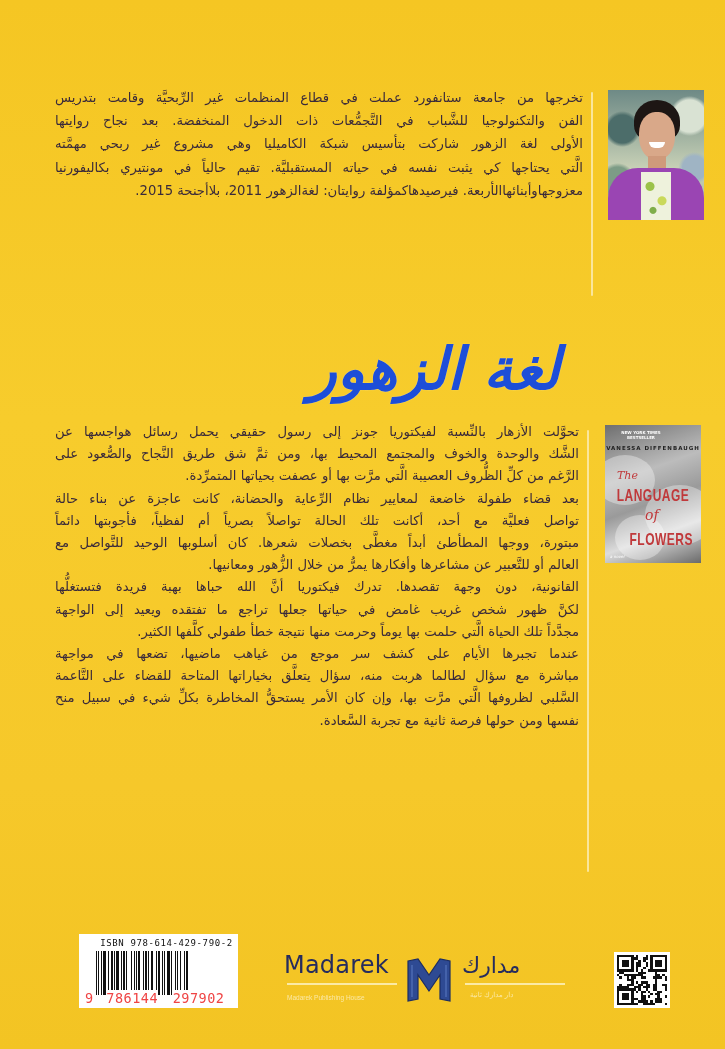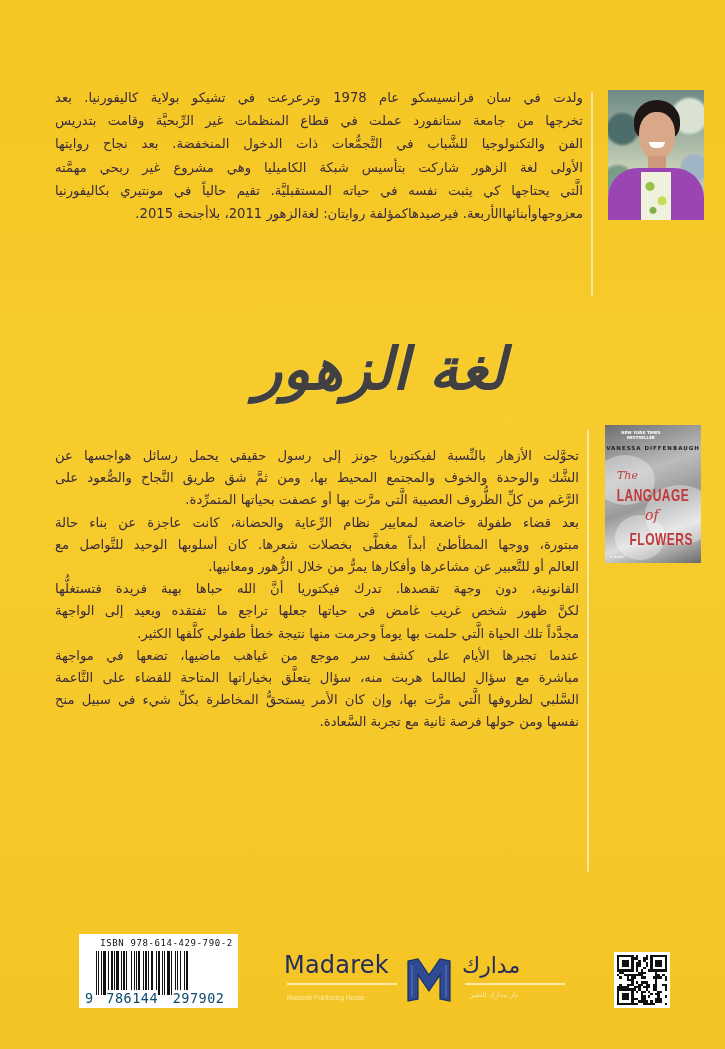--- a/index.html
+++ b/index.html
@@ -69,34 +69,33 @@
     background: #eef2dc;
     background-image:
       radial-gradient(circle at 30% 30%, #9bc24a 0 4px, transparent 5px),
       radial-gradient(circle at 70% 60%, #c9d95a 0 4px, transparent 5px),
       radial-gradient(circle at 40% 80%, #7fae4a 0 3px, transparent 4px);
   }
 
   
   .title {
     left: 200px; top: 328px; width: 360px; height: 82px;
-    direction: rtl; text-align: center;
+    direction: rtl; text-align: right;
     font-family: "DejaVu Sans", sans-serif;
     font-size: 58px; font-weight: bold; line-height: 82px;
-    color: #404040;
+    color: #1d4ed8;
     letter-spacing: 1px;
     text-shadow: 0 0 1px rgba(255,255,255,0.6);
     font-style: italic;
   }
 
   
   .synopsis {
     left: 55px; top: 421px; width: 524px;
     direction: rtl;
-    margin-top: 24px;
   }
   .synopsis .line {
     display: block; white-space: nowrap;
     font-size: 13.2px; line-height: 22.2px;
     text-align: justify; text-align-last: justify;
     color: #3a2a3a;
   }
   .synopsis .line.last { text-align-last: right; }
 
   
@@ -147,21 +146,21 @@
     font-family: "DejaVu Sans Mono", monospace; font-size: 9px; color: #111; letter-spacing: 0.6px;
     padding-left: 16px;
   }
   .barcode .bars {
     position: absolute; left: 17px; top: 17px; width: 130px; height: 44px;
     display: flex; align-items: stretch;
   }
   .barcode .bars span { display: block; height: 100%; }
   .barcode .digits {
     position: absolute; left: 6px; right: 6px; bottom: 2px;
-    font-family: "DejaVu Sans Mono", monospace; font-size: 13.5px; color: #0c4a6e;
+    font-family: "DejaVu Sans Mono", monospace; font-size: 13.5px; color: #ef4444;
     background: transparent; letter-spacing: 0.5px;
   }
   .barcode .digits .lead { margin-right: 4px; }
 
   
   .pub-latin {
     left: 284px; top: 951px;
     font-family: "DejaVu Sans", sans-serif; font-size: 24px; color: #262c5e; letter-spacing: 0.2px;
   }
   .pub-underline-l { left: 287px; top: 983px; width: 110px; height: 1.5px; background: #fbeaa5; }
@@ -184,21 +183,20 @@
   .qr {
     left: 614px; top: 952px; width: 56px; height: 56px; background: #fff; padding: 3px;
   }
   .qr-grid { width: 50px; height: 50px; display: grid; grid-template-columns: repeat(21, 1fr); grid-template-rows: repeat(21, 1fr); }
   .qr-grid i { display: block; }
 </style>
 </head>
 <body>
 
 <div class="abs bio">
-  <span class="line">ولدت في سان فرانسيسكو عام 1978 وترعرعت في تشيكو بولاية كاليفورنيا. بعد</span>
   <span class="line">تخرجها من جامعة ستانفورد عملت في قطاع المنظمات غير الرِّبحيَّة وقامت بتدريس</span>
   <span class="line">الفن والتكنولوجيا للشَّباب في التَّجمُّعات ذات الدخول المنخفضة. بعد نجاح روايتها</span>
   <span class="line">الأولى لغة الزهور شاركت بتأسيس شبكة الكاميليا وهي مشروع غير ربحي مهمَّته</span>
   <span class="line">الَّتي يحتاجها كي يثبت نفسه في حياته المستقبليَّة. تقيم حالياً في مونتيري بكاليفورنيا</span>
   <span class="line last">معزوجهاوأبنائهاالأربعة. فيرصيدهاكمؤلفة روايتان: لغةالزهور 2011، بلاأجنحة 2015.</span>
 </div>
 <div class="abs divider" style="left:591px; top:92px; height:204px;"></div>
 
 <div class="abs photo">
   <div class="bg-blur"></div>
@@ -210,20 +208,21 @@
   <div class="top"></div>
 </div>
 
 <div class="abs title">لغة الزهور</div>
 
 <div class="abs synopsis">
   <span class="line">تحوَّلت الأزهار بالنِّسبة لفيكتوريا جونز إلى رسول حقيقي يحمل رسائل هواجسها عن</span>
   <span class="line">الشَّك والوحدة والخوف والمجتمع المحيط بها، ومن ثمَّ شق طريق النَّجاح والصُّعود على</span>
   <span class="line last">الرَّغم من كلِّ الظُّروف العصيبة الَّتي مرَّت بها أو عصفت بحياتها المتمرِّدة.</span>
   <span class="line">بعد قضاء طفولة خاضعة لمعايير نظام الرِّعاية والحضانة، كانت عاجزة عن بناء حالة</span>
+  <span class="line">تواصل فعليَّة مع أحد، أكانت تلك الحالة تواصلاً بصرياً أم لفظياً، فأجوبتها دائماً</span>
   <span class="line">مبتورة، ووجها المطأطئ أبداً مغطَّى بخصلات شعرها. كان أسلوبها الوحيد للتَّواصل مع</span>
   <span class="line last">العالم أو للتَّعبير عن مشاعرها وأفكارها يمرُّ من خلال الزُّهور ومعانيها.</span>
   <span class="line">القانونية، دون وجهة تقصدها. تدرك فيكتوريا أنَّ الله حباها بهبة فريدة فتستغلُّها</span>
   <span class="line">لكنَّ ظهور شخص غريب غامض في حياتها جعلها تراجع ما تفتقده ويعيد إلى الواجهة</span>
   <span class="line last">مجدَّداً تلك الحياة الَّتي حلمت بها يوماً وحرمت منها نتيجة خطأ طفولي كلَّفها الكثير.</span>
   <span class="line">عندما تجبرها الأيام على كشف سر موجع من غياهب ماضيها، تضعها في مواجهة</span>
   <span class="line">مباشرة مع سؤال لطالما هربت منه، سؤال يتعلَّق بخياراتها المتاحة للقضاء على التَّاعمة</span>
   <span class="line">السَّلبي لظروفها الَّتي مرَّت بها، وإن كان الأمر يستحقُّ المخاطرة بكلِّ شيء في سبيل منح</span>
   <span class="line last">نفسها ومن حولها فرصة ثانية مع تجربة السَّعادة.</span>
 </div>
@@ -317,21 +316,21 @@
 <div class="abs pub-underline-l"></div>
 <div class="abs pub-sub-latin">Madarek Publishing House</div>
 <div class="abs pub-mark">
   <svg width="46" height="46" viewBox="0 0 46 46">
     <path d="M2 4 L12 2 L23 18 L34 2 L44 4 L44 44 L34 42 L34 18 L23 34 L12 18 L12 42 L2 44 Z" fill="#2e4a93" stroke="#1c2d63" stroke-width="1.2"></path>
     <path d="M6 8 L6 40 M40 8 L40 40" stroke="#5b7bc2" stroke-width="1"></path>
   </svg>
 </div>
 <div class="abs pub-arabic">مدارك</div>
 <div class="abs pub-underline-r"></div>
-<div class="abs pub-sub-arabic">دار مدارك للنشر</div>
+<div class="abs pub-sub-arabic">دار مدارك ثانية</div>
 
 <div class="abs qr">
   <div class="qr-grid" id="qr">
       <i style="background: rgb(17, 17, 17);"></i>
       <i style="background: rgb(17, 17, 17);"></i>
       <i style="background: rgb(17, 17, 17);"></i>
       <i style="background: rgb(17, 17, 17);"></i>
       <i style="background: rgb(17, 17, 17);"></i>
       <i style="background: rgb(17, 17, 17);"></i>
       <i style="background: rgb(17, 17, 17);"></i>

